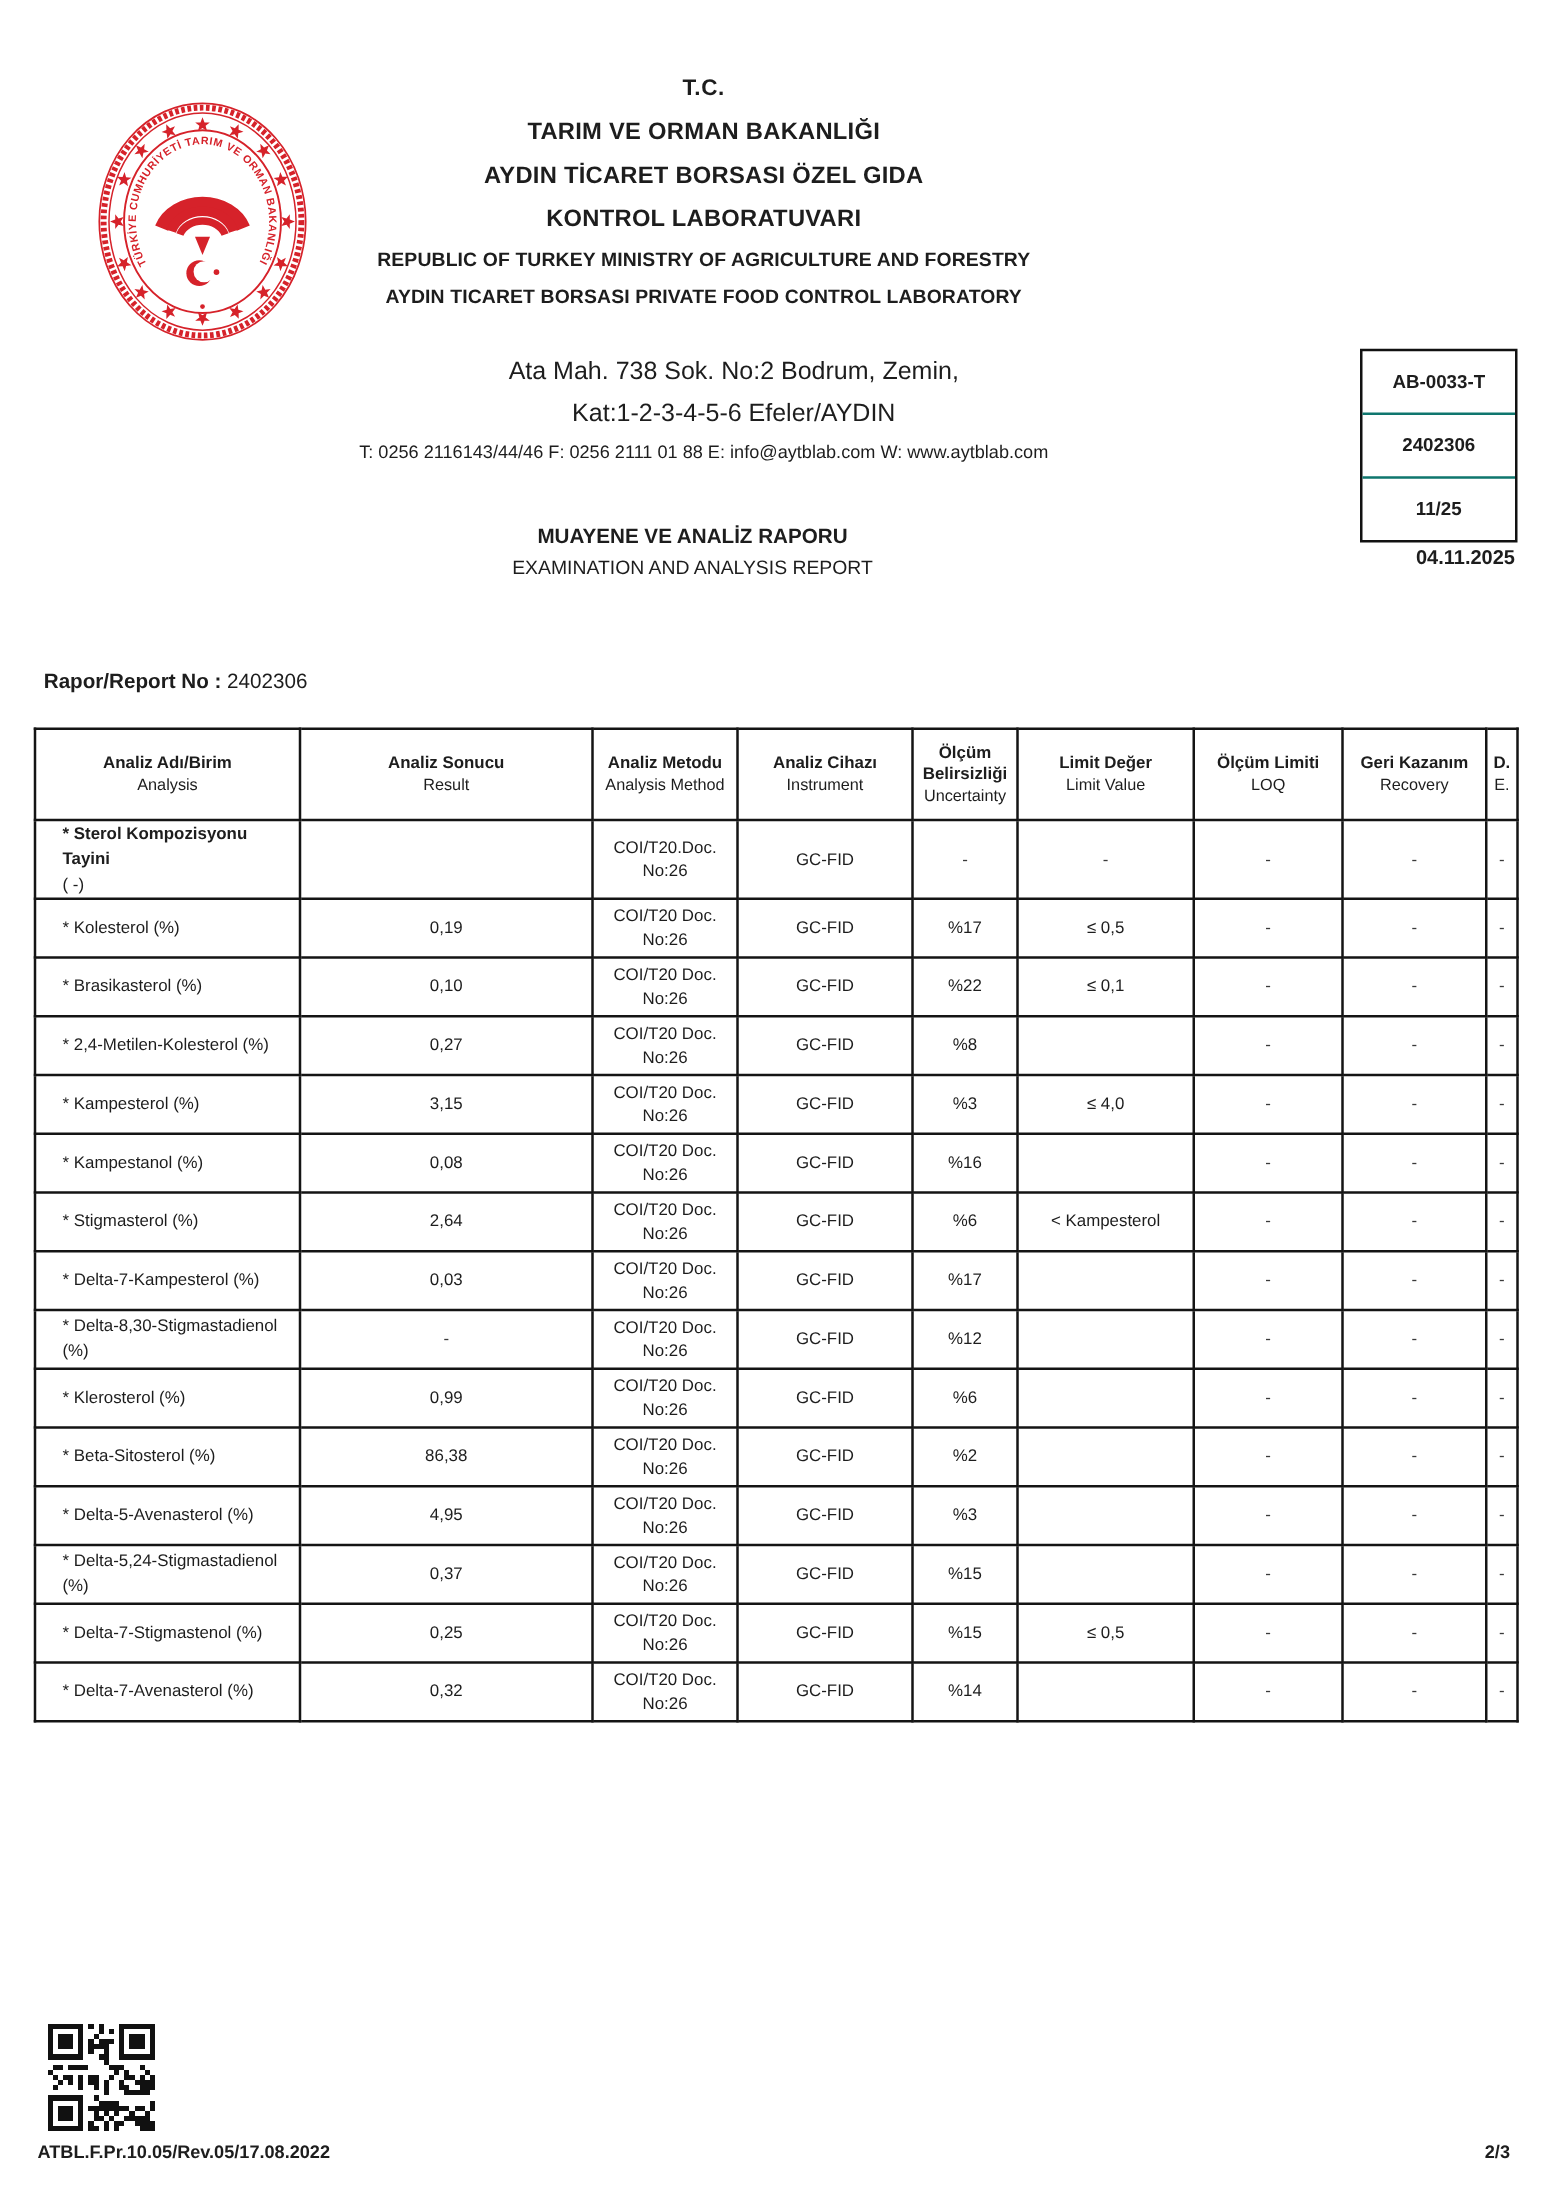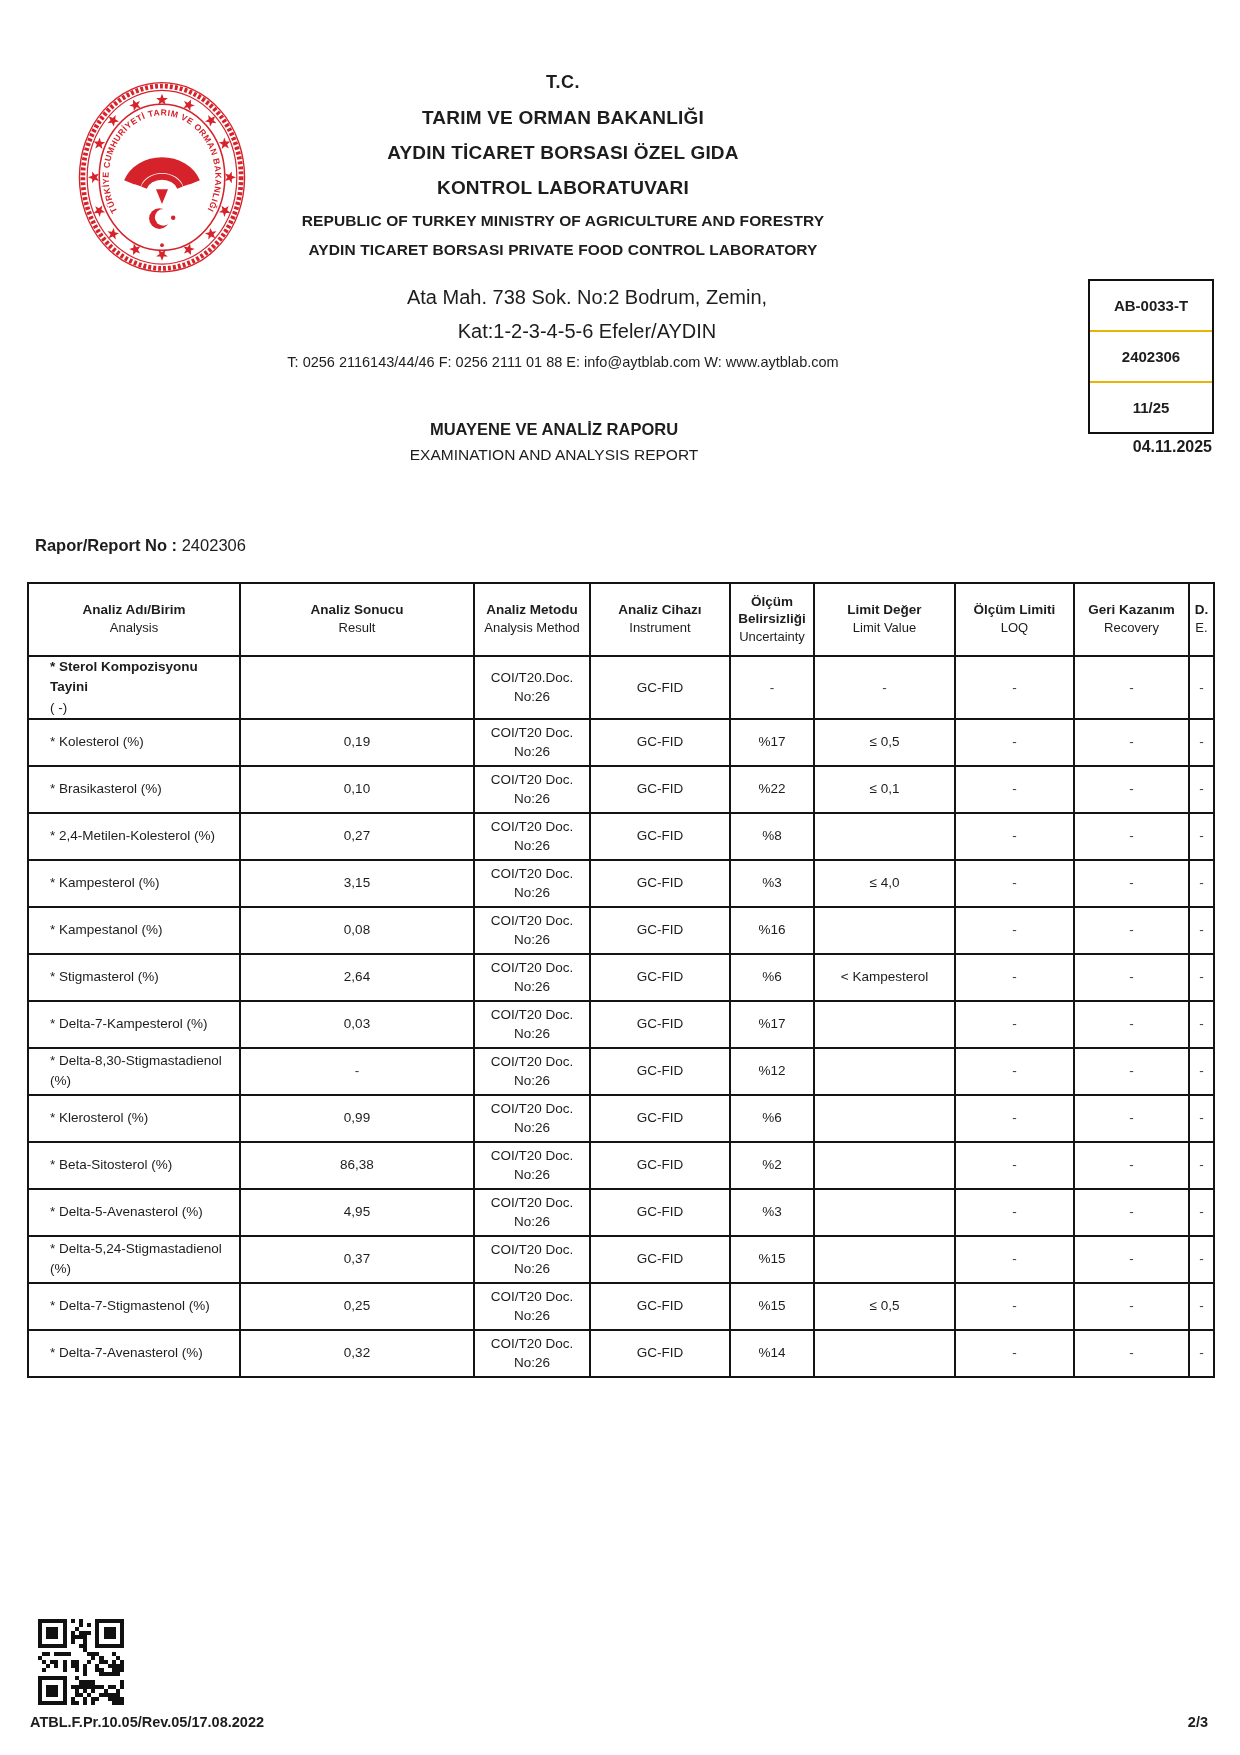--- a/index.html
+++ b/index.html
@@ -7,38 +7,38 @@
     width:1240px;height:1755px;
     background:#ffffff;
     font-family:"Liberation Sans","DejaVu Sans",sans-serif;
     color:#1d1d1d;
     position:relative;
     overflow:hidden;
   }
   .abs{position:absolute;}
 
   
-  .title-block{left:0;top:72px;width:1126px;text-align:center;}
+  .title-block{left:0;top:60px;width:1126px;text-align:center;}
   .t-tc{font-size:18px;font-weight:bold;letter-spacing:.5px;margin-bottom:14px;}
   .t-big{font-size:19px;font-weight:bold;margin-bottom:13px;letter-spacing:.2px;}
   .t-en{font-size:15.5px;font-weight:bold;margin-bottom:11px;letter-spacing:.1px;}
 
   .addr-block{left:0;top:286px;width:1126px;text-align:center;}
   .addr-line{font-size:20px;margin-bottom:11px;padding-left:48px;}
   .contact-line{font-size:14.5px;margin-top:3px;}
 
   
   .info-box{
     left:1088px;top:279px;width:122px;
     border:2px solid #111;
   }
   .info-cell{
     height:49px;display:flex;align-items:center;justify-content:center;
     font-size:15px;font-weight:bold;
-    border-bottom:2px solid #eab308;
+    border-bottom:2px solid #0f766e;
   }
   .info-cell:last-child{border-bottom:none;}
   .info-date{
     left:1088px;top:438px;width:124px;text-align:right;
     font-size:16px;font-weight:bold;
   }
 
   
   .rep-title{left:0;top:420px;width:1108px;text-align:center;}
   .rep-tr{font-size:16.5px;font-weight:bold;margin-bottom:7px;}

